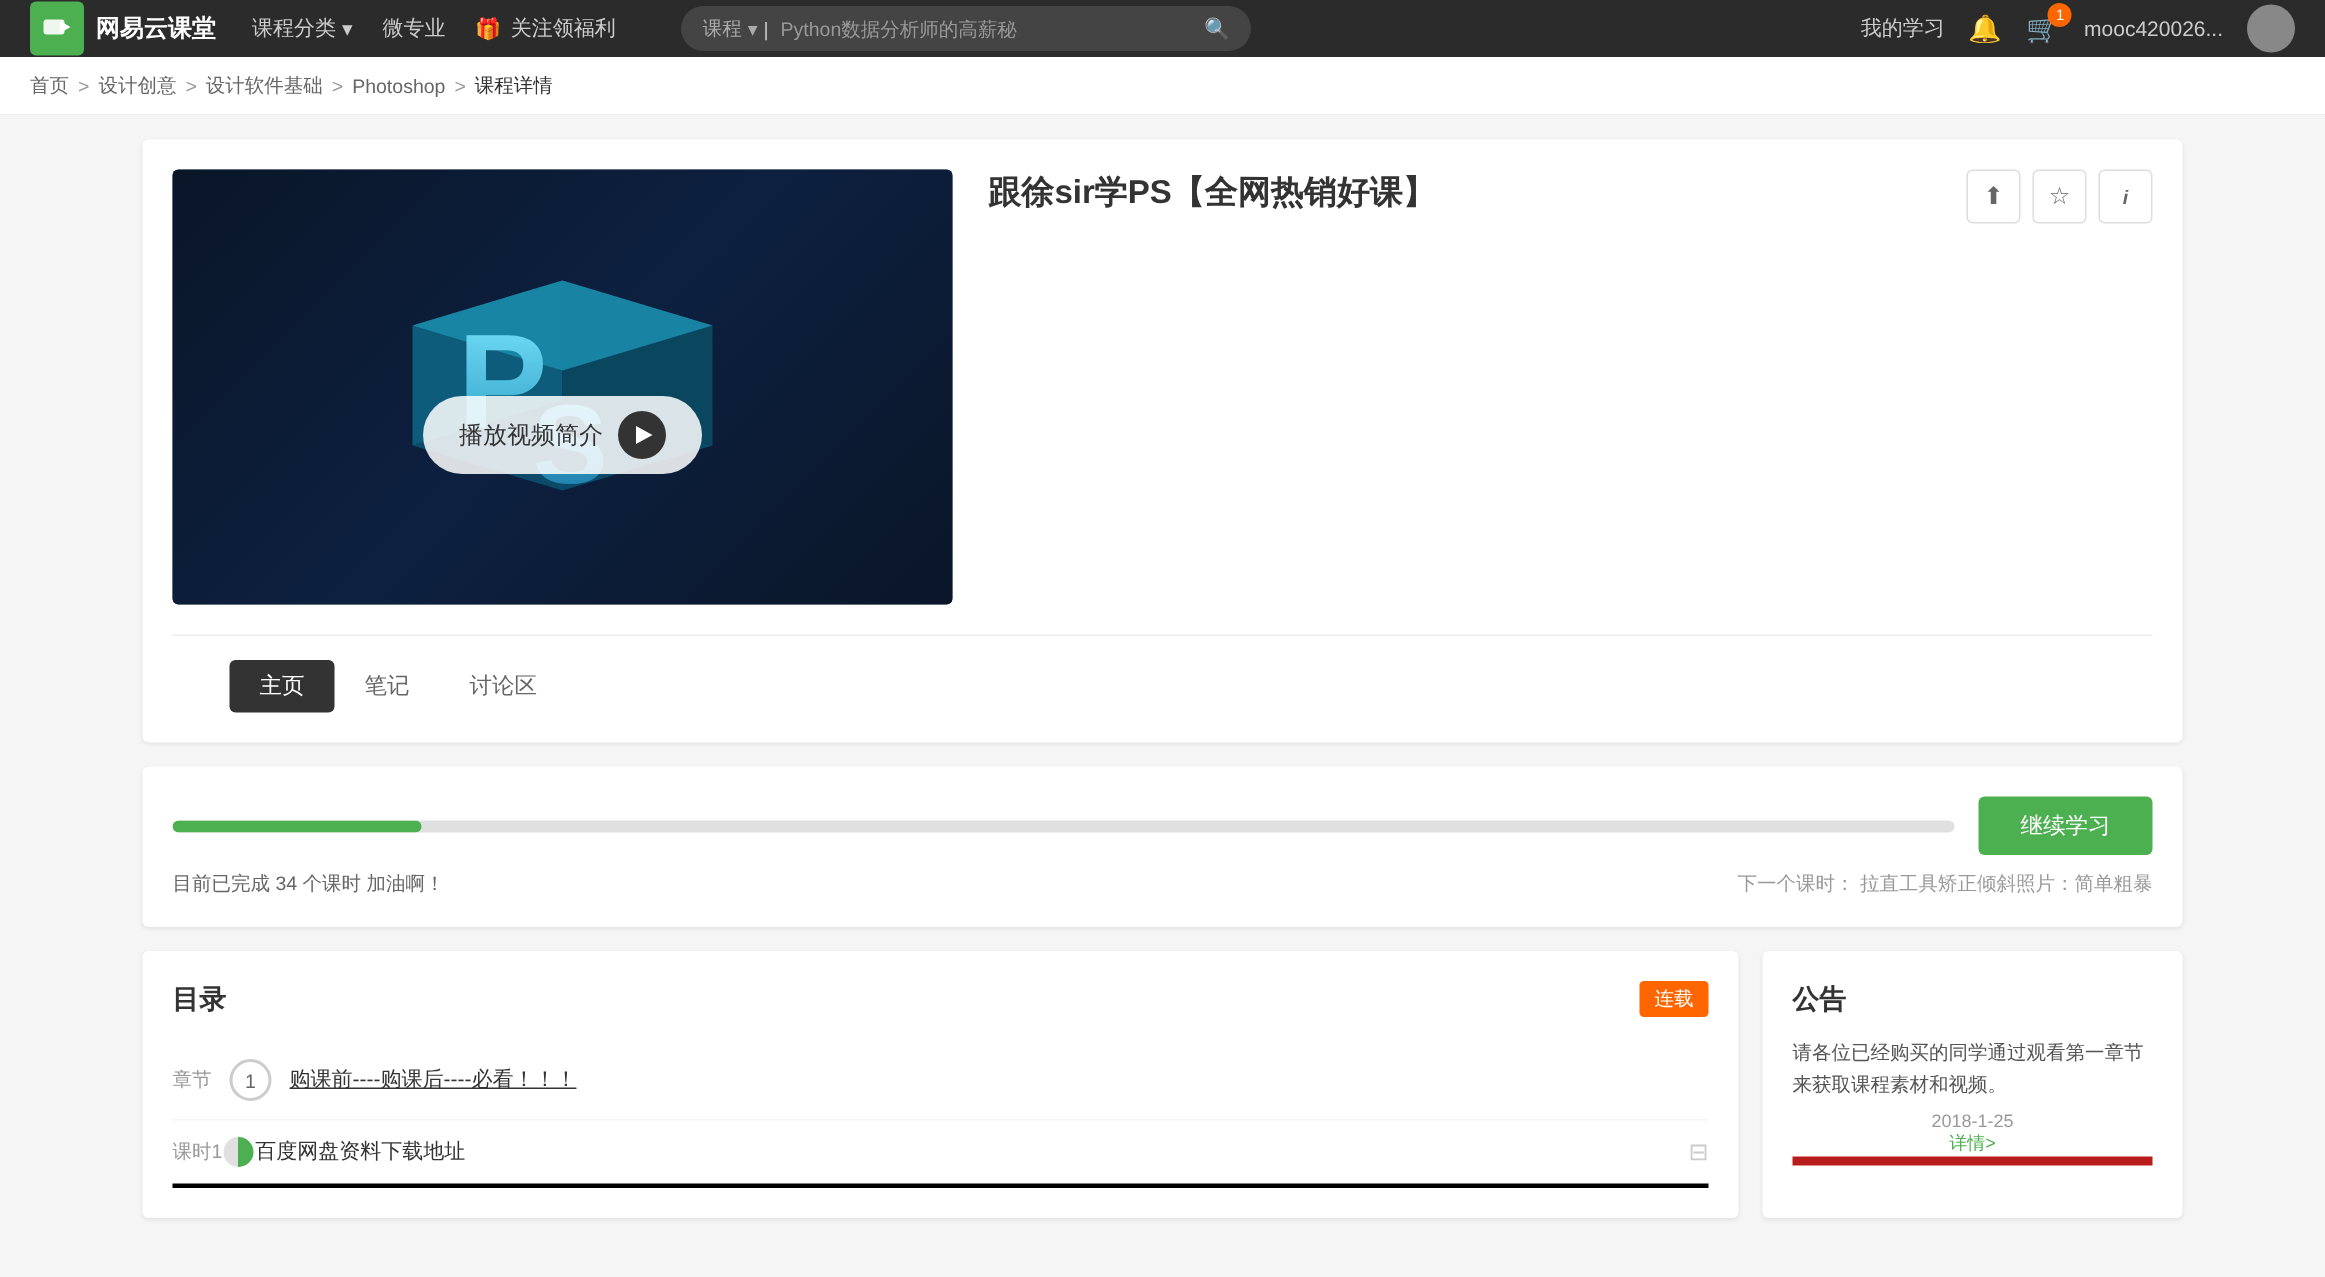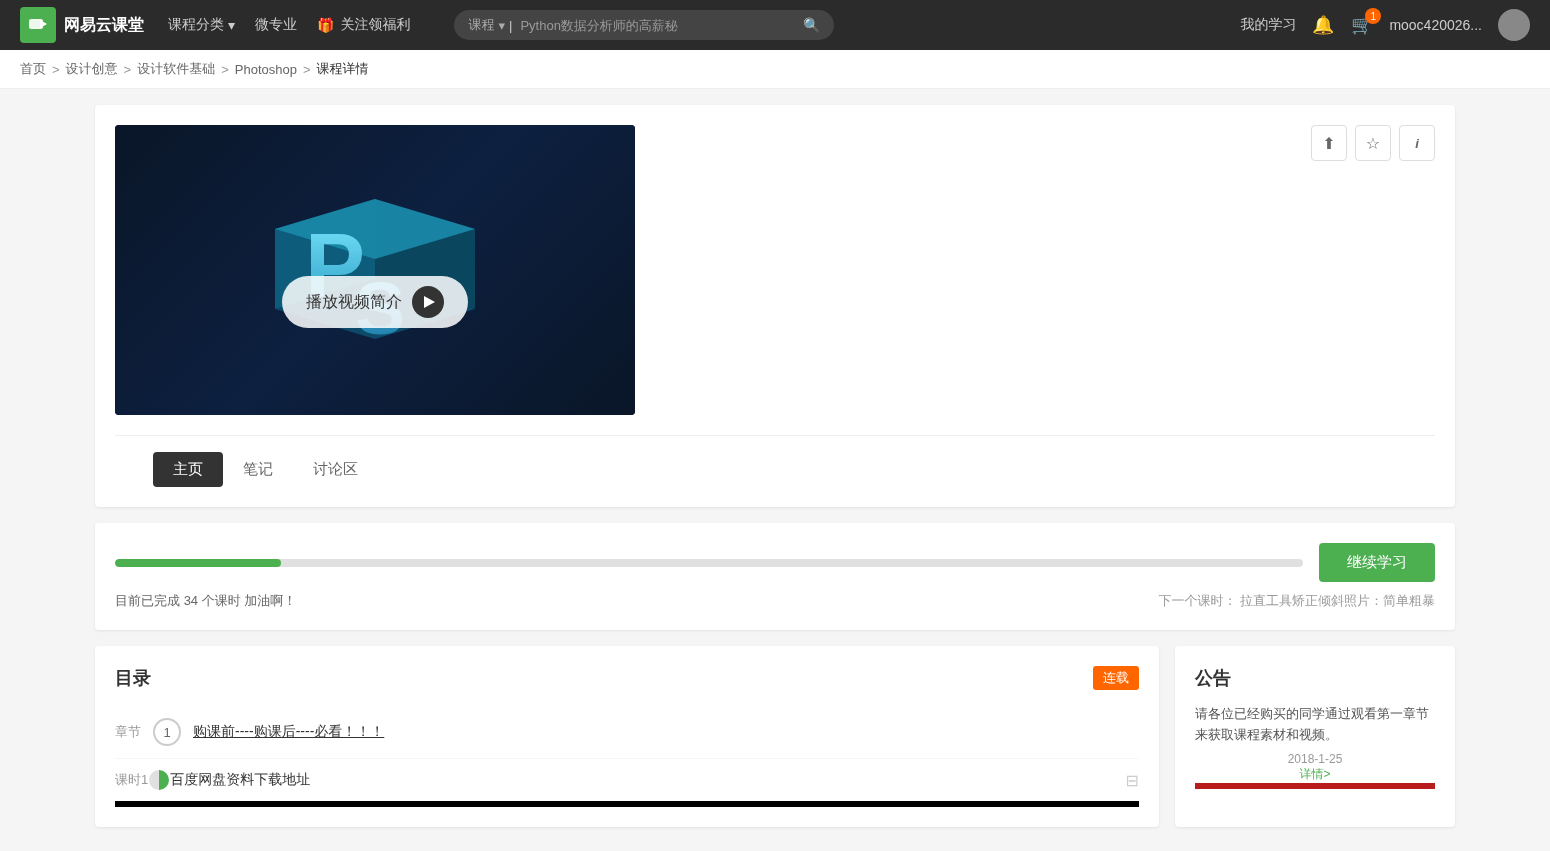--- a/index.html
+++ b/index.html
@@ -1,21 +1,21 @@
 <!DOCTYPE html>
 <html><head>
   <meta charset="utf-8">
   <style>
     * { margin: 0; padding: 0; box-sizing: border-box; }
     body { font-family: "Microsoft YaHei", "PingFang SC", sans-serif; background: #f5f5f5; font-size: 14px; color: #333; }
 
     
     .header {
       background: #2b2b2b;
-      height: 50px;
+      height: 38px;
       display: flex;
       align-items: center;
       padding: 0 20px;
       gap: 24px;
     }
     .header-logo {
       display: flex;
       align-items: center;
       gap: 8px;
       color: white;
@@ -388,21 +388,21 @@
       color: #333;
       font-size: 14px;
       font-weight: 500;
       text-decoration: underline;
     }
     .lesson-row {
       display: flex;
       align-items: center;
       gap: 0;
       padding: 10px 0;
-      border-bottom: 6px solid #000000;
+      border-bottom: 3px solid #000000;
     }
     .lesson-label {
       color: #999;
       font-size: 13px;
       white-space: nowrap;
     }
     .lesson-icon {
       width: 22px;
       height: 22px;
       flex-shrink: 0;
@@ -574,20 +574,21 @@
             <span>⬆</span>
           </button>
           <button class="action-btn" title="收藏">
             <span>☆</span>
           </button>
           <button class="action-btn" title="信息">
             <span style="font-size:13px; font-style:italic; font-weight:bold;">i</span>
           </button>
         </div>
 
+        <h1 class="course-title">跟徐sir学PS【全网热销好课】</h1>
 
       </div>
     </div>
 
     <div class="course-tabs">
       <div class="tab-item active">主页</div>
       <div class="tab-item">笔记</div>
       <div class="tab-item">讨论区</div>
     </div>
   </div>

